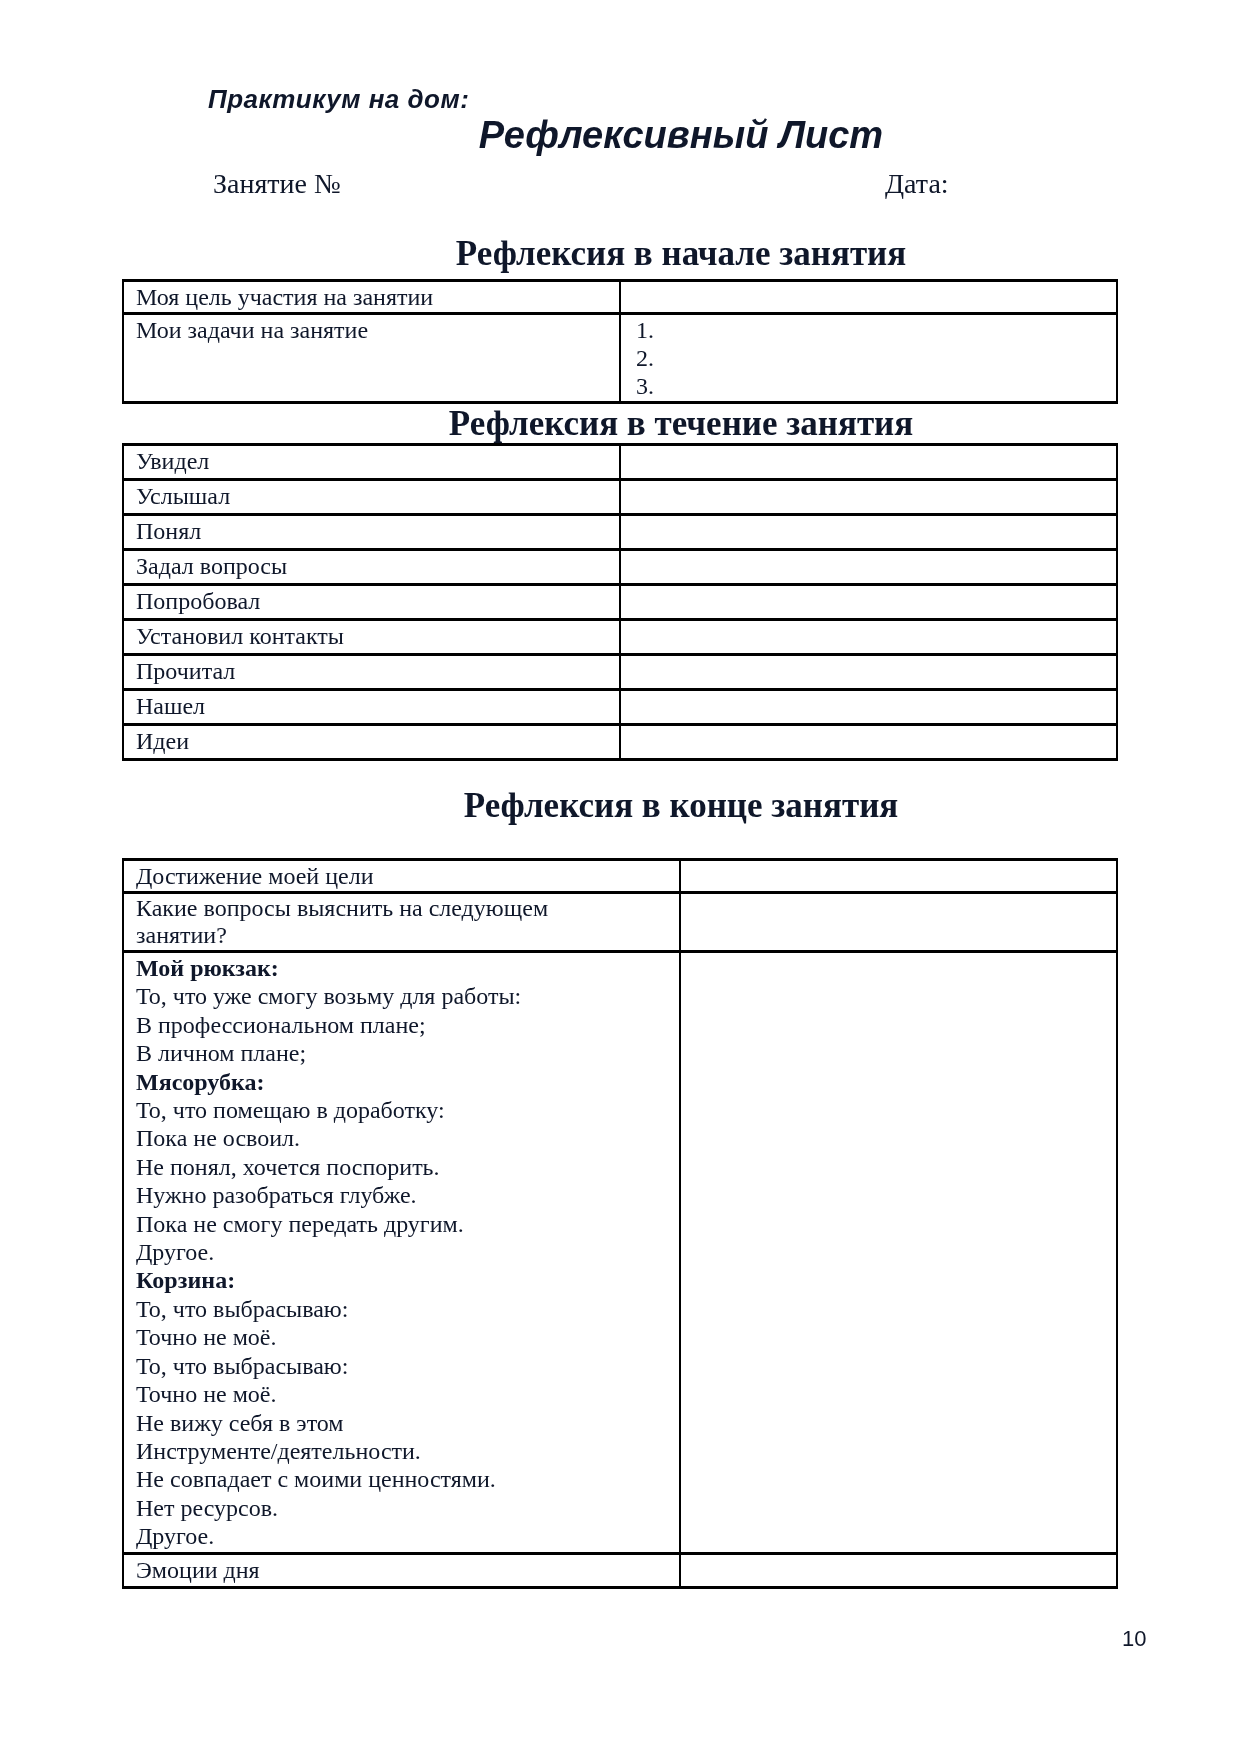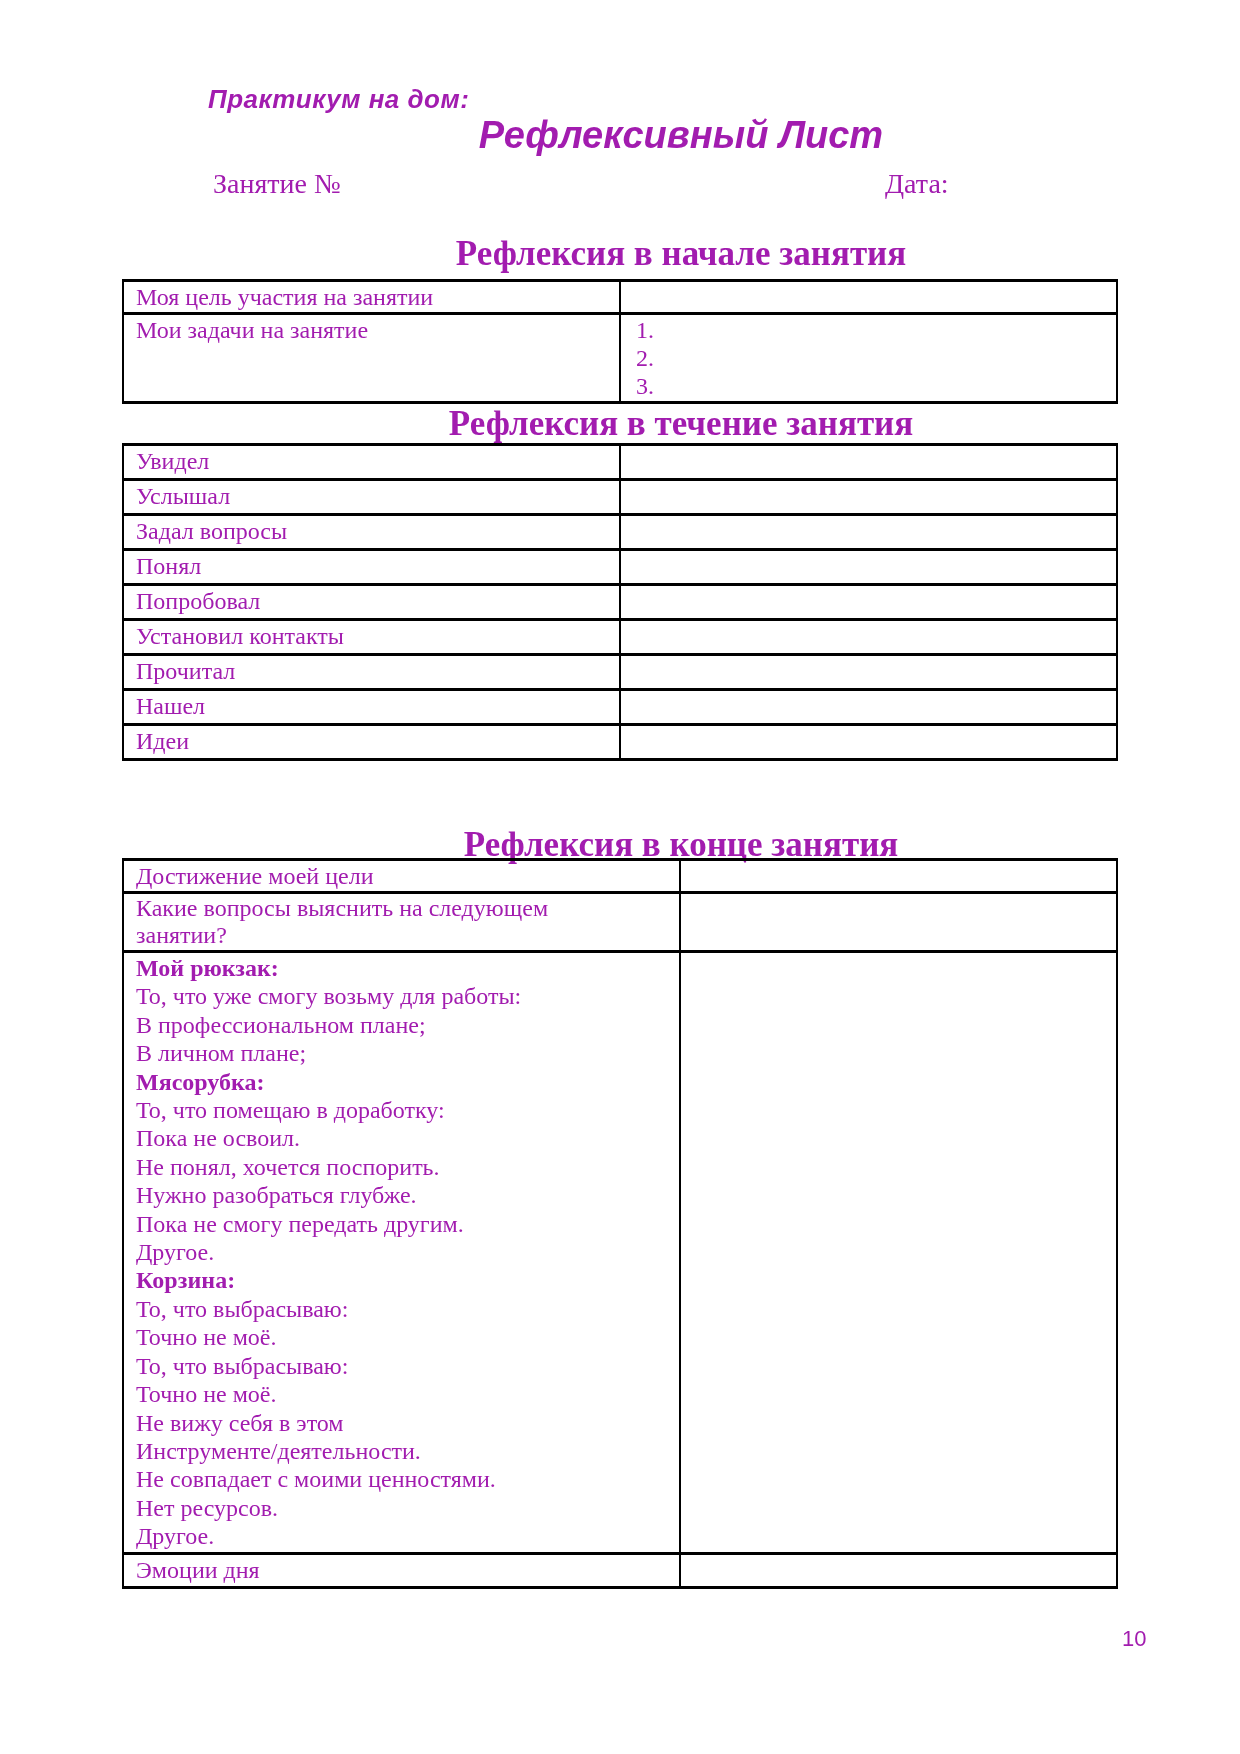--- a/index.html
+++ b/index.html
@@ -1,21 +1,21 @@
 <!DOCTYPE html>
 <html><head>
 <meta charset="utf-8">
 <style>
   html,body{margin:0;padding:0;background:#fff;}
   .page{
     position:relative;
     width:1240px;height:1754px;
     background:#ffffff;
     font-family:"Liberation Serif", serif;
-    color:#a21caf;
+    color:#0f172a;
     overflow:hidden;
   }
   
   .practicum{
     position:absolute;left:208px;top:84px;
     font-family:"Liberation Sans", sans-serif;
     font-weight:bold;font-style:italic;
     font-size:26px;letter-spacing:0.5px;
   }
   .title-wrap{
@@ -27,21 +27,21 @@
     font-weight:bold;font-style:italic;
     font-size:38px;display:inline-block;
   }
   .meta{position:absolute;left:0;top:168px;width:1240px;height:36px;font-size:28px;}
   .lesson{position:absolute;left:205px;top:0;margin-left:8px;}
   .date{position:absolute;left:885px;top:0;}
   
   .hwrap{position:absolute;left:122px;width:1118px;text-align:center;}
   .h-start{top:234px;}
   .h-during{top:404px;}
-  .h-end{top:786px;margin-top:39px;}
+  .h-end{top:786px;}
   .section-heading{font-size:35px;font-weight:bold;display:inline-block;}
   
   table.tbl{
     position:absolute;left:122px;width:996px;
     border-collapse:collapse;table-layout:fixed;
     font-size:24px;
   }
   table.tbl td{
     border:3px solid #000;
     border-left-width:2px;border-right-width:2px;
@@ -126,25 +126,25 @@
     <tbody>
         <tr>
       <td>Увидел</td>
       <td></td>
     </tr>
     <tr>
       <td>Услышал</td>
       <td></td>
     </tr>
     <tr>
+      <td>Понял</td>
+      <td></td>
+    </tr>
+    <tr>
       <td>Задал вопросы</td>
-      <td></td>
-    </tr>
-    <tr>
-      <td>Понял</td>
       <td></td>
     </tr>
     <tr>
       <td>Попробовал</td>
       <td></td>
     </tr>
     <tr>
       <td>Установил контакты</td>
       <td></td>
     </tr>

